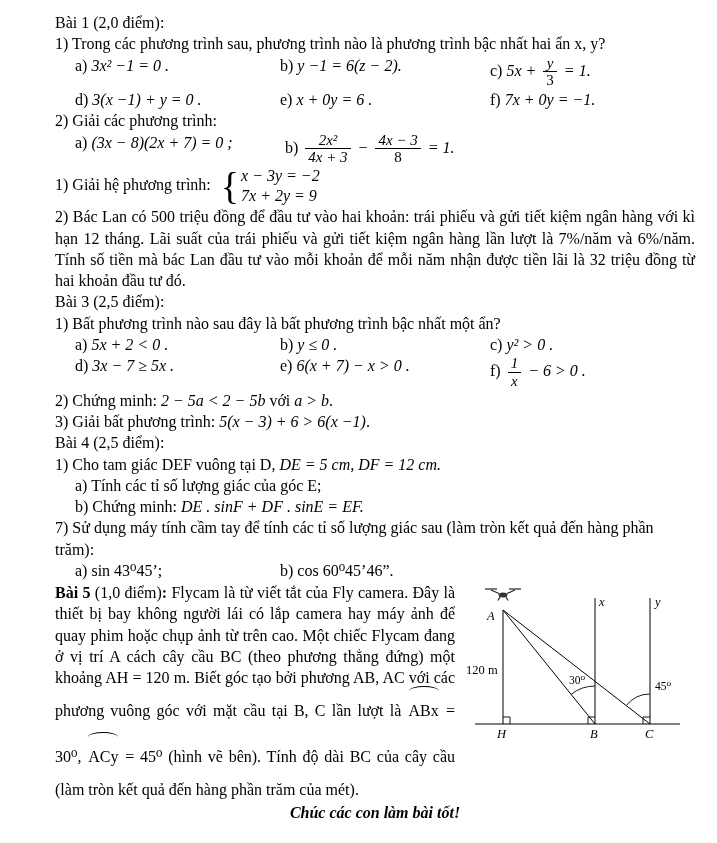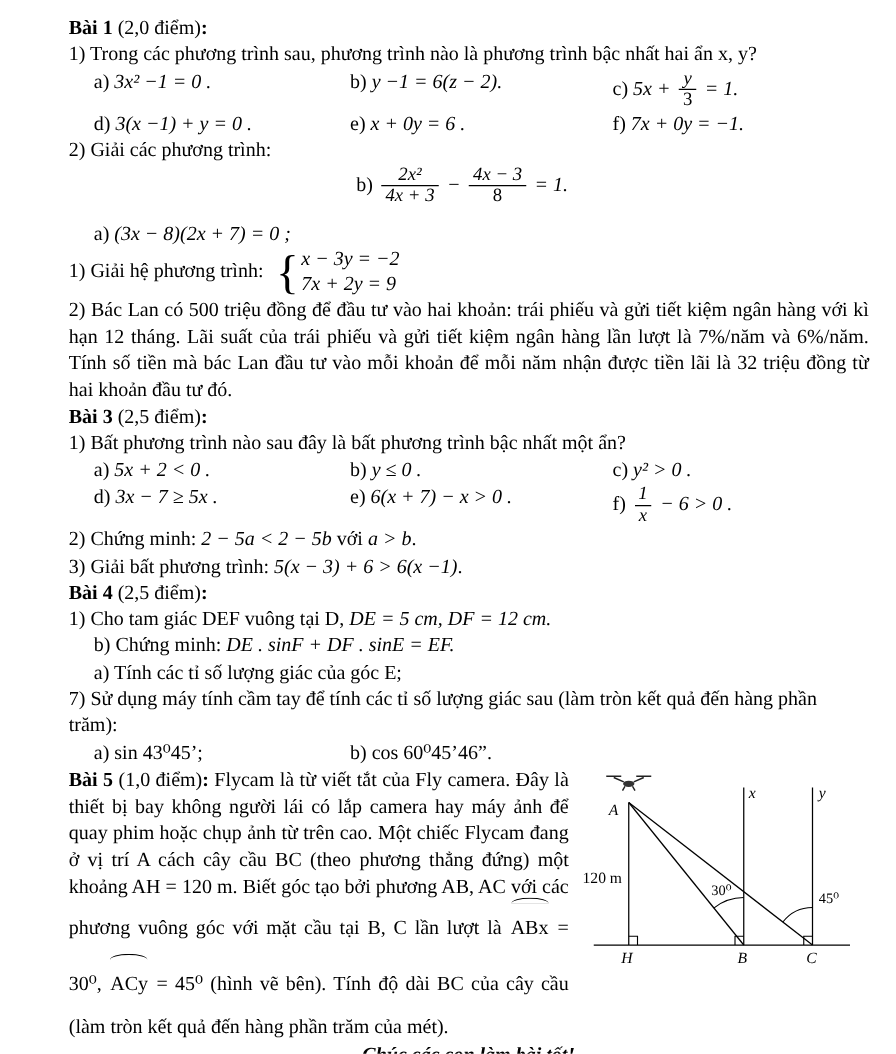--- a/index.html
+++ b/index.html
@@ -4,31 +4,31 @@
 <style>
   * { box-sizing: border-box; }
   html, body { margin: 0; padding: 0; background: #fff; }
   .page {
     width: 717px; height: 843px; overflow: hidden;
     padding: 12px 22px 8px 55px;
     font-family: "Liberation Serif", "DejaVu Serif", serif;
     font-size: 16px; line-height: 1.33; color: #000;
   }
   .line { margin: 0; }
-  .heading b { font-weight: bold; }
+  .heading b { font-weight: normal; }
   .pts { }
   .m { font-style: italic; }
   .just { text-align: justify; }
   .indent { margin-left: 20px; }
 
   .opt-row { display: flex; margin-left: 20px; align-items: flex-start; }
   .w1 { width: 205px; }
   .w2 { width: 210px; }
   .w3 { flex: 1; }
-  .pair1 { width: 210px; margin-top: 45px; }
+  .pair1 { width: 210px; }
 
   .frac { display: inline-block; vertical-align: middle; text-align: center;
           margin: 0 3px; line-height: 1.12; font-size: 15px; }
   .frac .num { display: block; padding: 0 3px; border-bottom: 1px solid #000; }
   .frac .den { display: block; padding: 0 3px; }
 
   .system { display: inline-flex; align-items: center; margin-left: 6px; vertical-align: middle; }
   .brace { font-size: 38px; font-weight: 400; line-height: 1; margin-right: 2px; }
   .sys-lines div { line-height: 1.25; }
 
@@ -163,24 +163,24 @@
     <span>3) Giải bất phương trình: </span><span class="m">5(x − 3) + 6 &gt; 6(x −1)</span><span>.</span>
   </div>
 
   <div class="line heading">
     <b>Bài 4</b>
     <span class="pts">(2,5 điểm)</span><b>:</b>
   </div>
   <div class="line">
     <span>1) Cho tam giác DEF vuông tại D, </span><span class="m">DE = 5 cm, DF = 12 cm.</span>
   </div>
+  <div class="line indent">a) Tính các tỉ số lượng giác của góc E;</div>
   <div class="line indent">
     <span>b) Chứng minh: </span><span class="m">DE . sinF + DF . sinE = EF.</span>
   </div>
-  <div class="line indent">a) Tính các tỉ số lượng giác của góc E;</div>
   <div class="line">7) Sử dụng máy tính cầm tay để tính các tỉ số lượng giác sau (làm tròn kết quả đến hàng phần trăm):</div>
 
   <div class="opt-row">
     <span class="w1">
       <span>a)</span>
       <span>sin 43⁰45’;</span>
     </span>
     <span class="w3">
       <span>b)</span>
       <span>cos 60⁰45’46”.</span>

